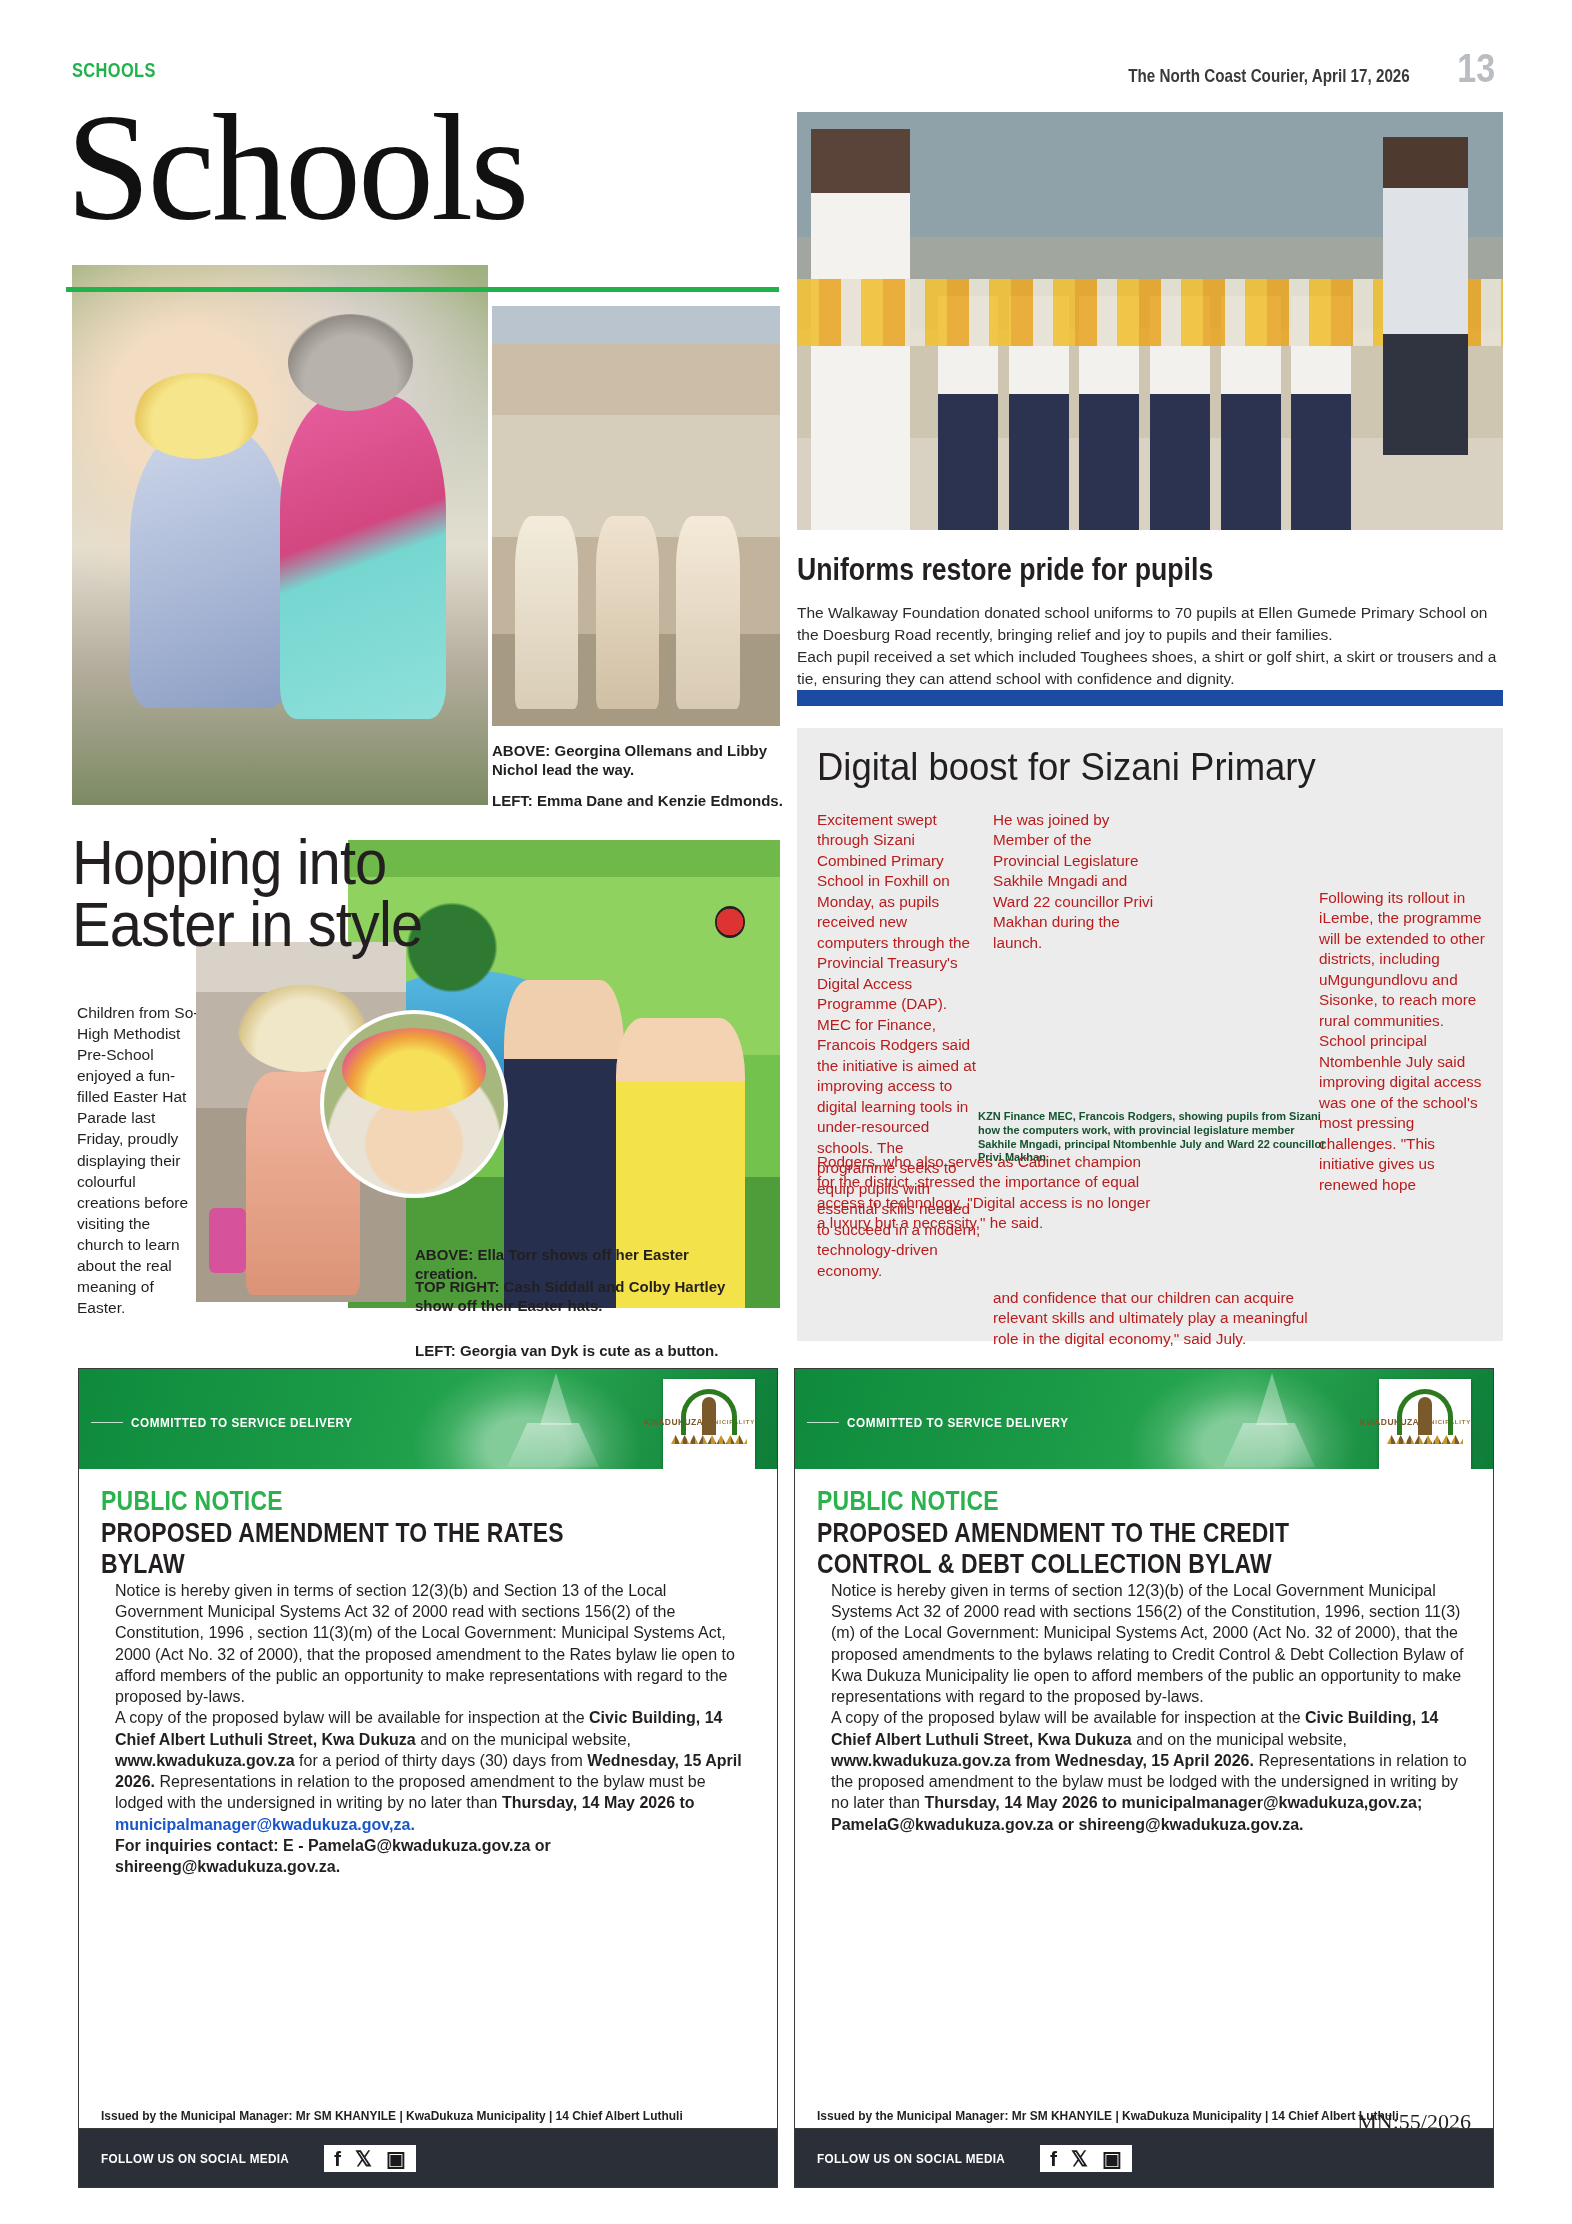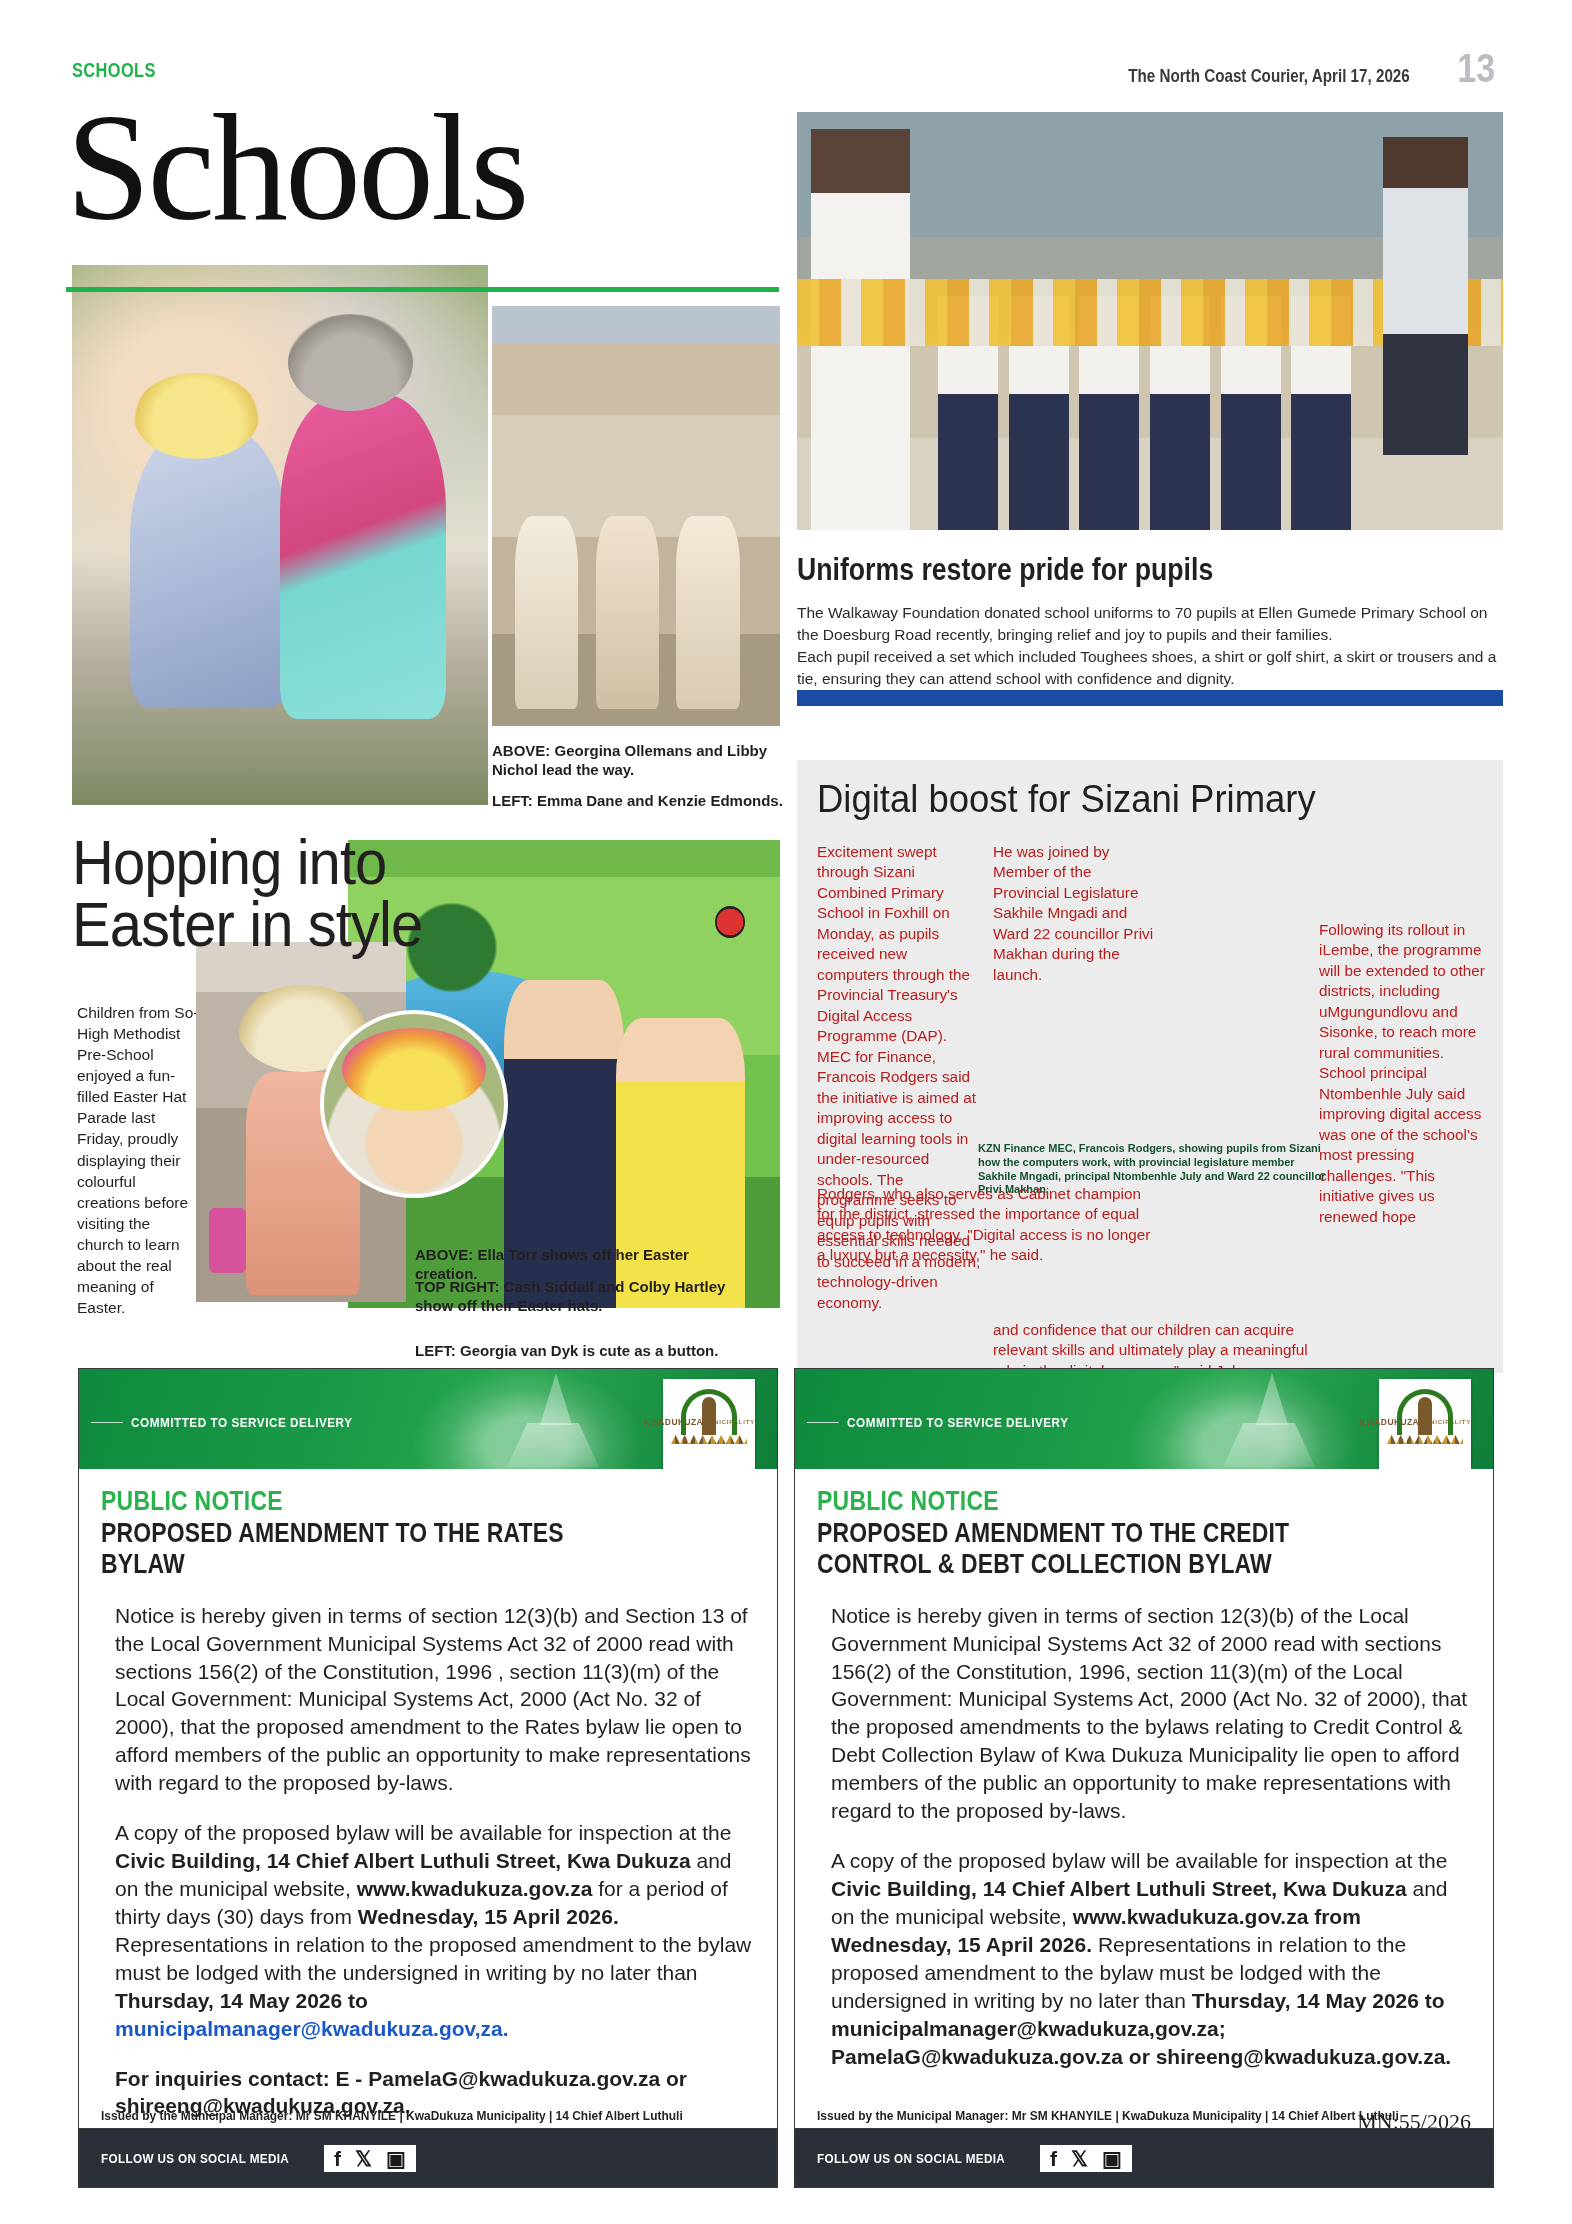--- a/index.html
+++ b/index.html
@@ -170,21 +170,20 @@
   }
   #uniforms-rule {
     position: absolute; left: 797px; top: 690px; width: 706px; height: 16px;
     background: #1b4ca1;
   }
 
   
   #digital-panel {
     position: absolute; left: 797px; top: 728px; width: 706px; height: 613px;
     background: #ececec;
-    margin-top: 32px;
   }
   #digital-headline {
     position: absolute; left: 20px; top: 18px; width: 670px;
     font-size: 38px; font-weight: normal; color: #231f20;
     transform: scaleX(.96); transform-origin: left top;
   }
   .dig-col {
     position: absolute; font-size: 15.3px; line-height: 1.34; color: #b91c1c;
   }
   #dig-col1 { left: 20px; top: 82px; width: 165px; }
@@ -257,21 +256,21 @@
   .notice-body { position: relative; padding: 16px 22px 0 22px; }
   .pn-kicker {
     font-size: 28px; font-weight: bold; color: #2bb24c; letter-spacing: .3px;
     transform: scaleX(.82); transform-origin: left top;
   }
   .pn-title {
     font-size: 28px; font-weight: bold; color: #231f20; line-height: 1.12; letter-spacing: .2px;
     transform: scaleX(.82); transform-origin: left top;
   }
   .pn-para {
-    font-size: 21px; line-height: 1.33; color: #231f20; margin-top: 22px;
+    font-size: 16px; line-height: 1.33; color: #231f20; 
   }
   #notice-rates .pn-para { padding-left: 14px; }
   #notice-credit .pn-para { padding-left: 14px; }
   .pn-para b { font-weight: bold; }
   .pn-email { color: #1a57c8; font-weight: bold; }
   .pn-ref {
     position: absolute; right: 22px; font-family: "Liberation Serif", serif;
     font-size: 22px; color: #231f20;
   }
   .pn-issued {

